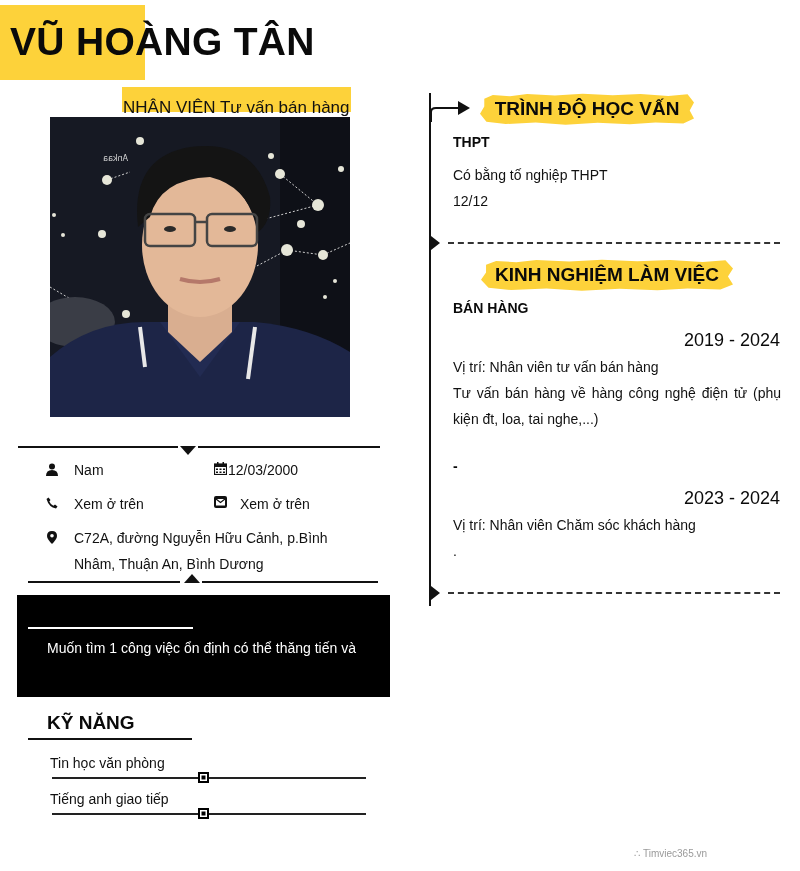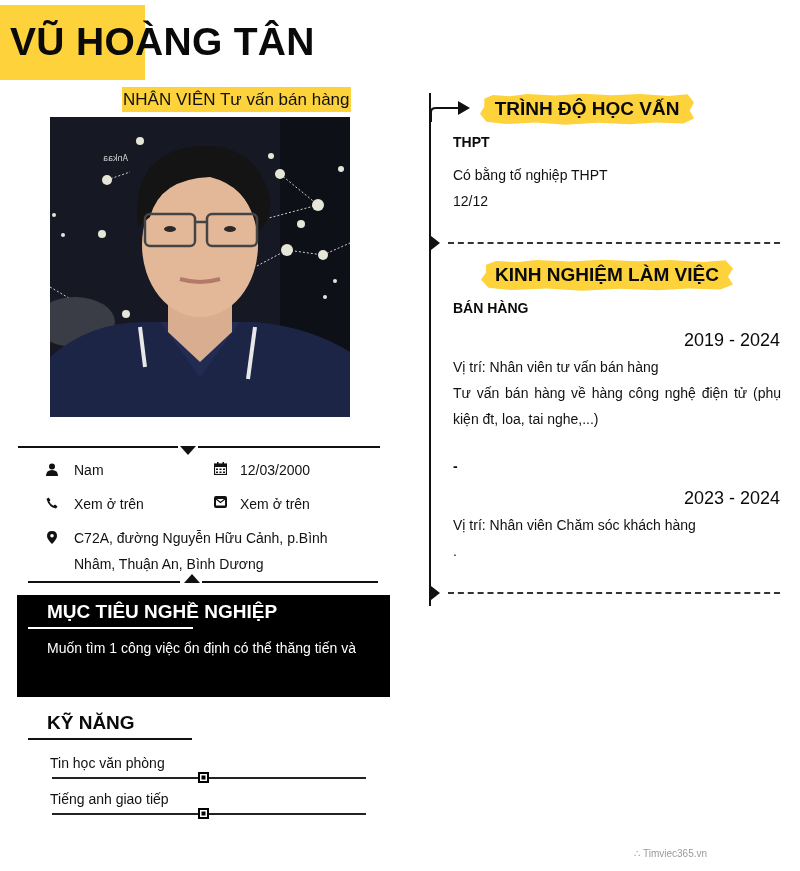--- a/index.html
+++ b/index.html
@@ -1,21 +1,21 @@
 <!DOCTYPE html>
 <html><head>
 <meta charset="utf-8">
 <style>
   * { box-sizing: border-box; margin: 0; padding: 0; }
   html, body { width: 800px; height: 871px; background: #ffffff; overflow: hidden; }
   body { position: relative; font-family: "Liberation Sans", "DejaVu Sans", sans-serif; color: #111; }
 
   .name-bg { position: absolute; left: 0; top: 5px; width: 145px; height: 75px; background: #fdd23a; }
   .name { position: absolute; left: 10px; top: 20px; font-size: 39px; font-weight: bold; color: #0a0a0a; letter-spacing: 0.3px; white-space: nowrap; }
-  .job-title { position: absolute; left: 122px; top: 87px; height: 25px; line-height: 25px; padding: 0 1px; background: #fdd23a; font-size: 17px; color: #111; white-space: nowrap; }
+  .job-title { position: absolute; left: 122px; top: 87px; height: 25px; line-height: 25px; padding: 8px 1px; background: #fdd23a; font-size: 17px; color: #111; white-space: nowrap; }
 
   .photo { position: absolute; left: 50px; top: 117px; width: 300px; height: 300px; overflow: hidden; background: #171a24; }
 
   
   .hline { position: absolute; height: 2px; background: #111; }
   .tri-down { position: absolute; width: 0; height: 0; border-left: 8px solid transparent; border-right: 8px solid transparent; border-top: 9px solid #111; }
   .tri-up { position: absolute; width: 0; height: 0; border-left: 8px solid transparent; border-right: 8px solid transparent; border-bottom: 9px solid #111; }
 
   .info-row { position: absolute; font-size: 14px; color: #111; line-height: 26px; }
   .info-icon { position: absolute; width: 14px; height: 14px; display: flex; align-items: center; justify-content: center; }
@@ -132,21 +132,21 @@
       <g fill="#111">
         <rect x="2" y="6.5" width="2" height="1.5"></rect>
         <rect x="5.5" y="6.5" width="2" height="1.5"></rect>
         <rect x="9" y="6.5" width="2" height="1.5"></rect>
         <rect x="2" y="9.5" width="2" height="1.5"></rect>
         <rect x="5.5" y="9.5" width="2" height="1.5"></rect>
         <rect x="9" y="9.5" width="2" height="1.5"></rect>
       </g>
     </svg>
 </div>
-<div class="info-row" style="left:240px; top:457px;">12/03/2000</div>
+<div class="info-row" style="left:228px; top:457px;">12/03/2000</div>
 
 <div class="info-icon" style="left:45px; top:496px;">
   <svg width="12" height="12" viewBox="0 0 12 12">
       <path d="M2.5 0.5 L4.5 3 L3.3 4.6 Q4.5 7.5 7.4 8.7 L9 7.5 L11.5 9.5 L10 11.5 Q3 10.5 0.5 2 Z" fill="#111"></path>
     </svg>
 </div>
 <div class="info-row" style="left:74px; top:491px;">Xem ở trên</div>
 
 <div class="info-icon" style="left:213px; top:495px;">
   <svg width="13" height="12" viewBox="0 0 13 12">
@@ -164,21 +164,20 @@
     </svg>
 </div>
 <div class="info-row" style="left:74px; top:525px;">C72A, đường Nguyễn Hữu Cảnh, p.Bình</div>
 <div class="info-row" style="left:74px; top:551px;">Nhâm, Thuận An, Bình Dương</div>
 
 <div class="hline" style="left:28px; top:581px; width:152px;"></div>
 <div class="hline" style="left:202px; top:581px; width:176px;"></div>
 <div class="tri-up" style="left:184px; top:574px;"></div>
 
 <div class="objective-box">
-  <div class="objective-title">MỤC TIÊU NGHỀ NGHIỆP</div>
   <div class="objective-underline"></div>
   <div class="objective-text">
     <div>Muốn tìm 1 công việc ổn định có thể thăng tiến và</div>
   </div>
 </div>
 
 <div class="skills-title">KỸ NĂNG</div>
 <div class="skills-underline"></div>
 
 <div class="skill-label" style="top:755px;">Tin học văn phòng</div>

